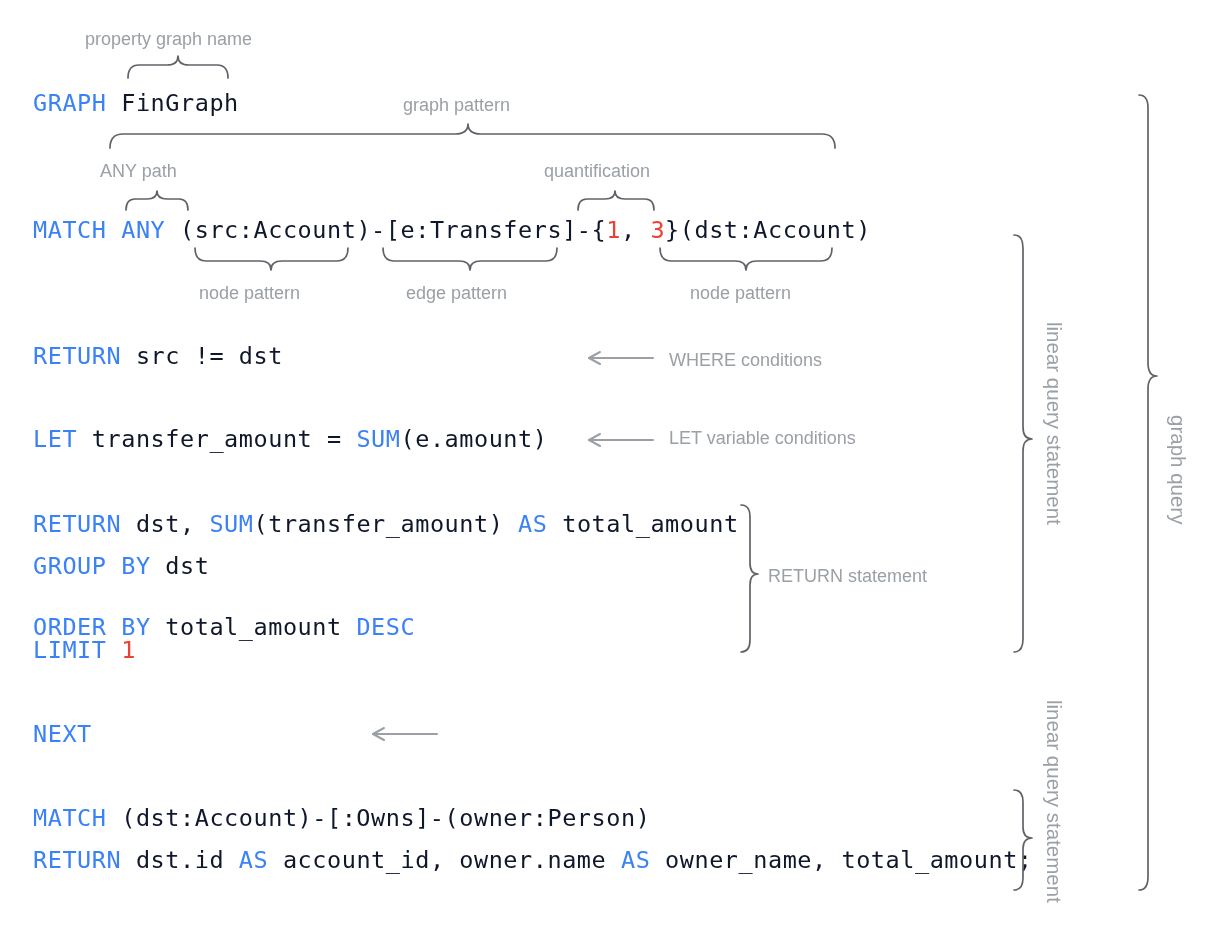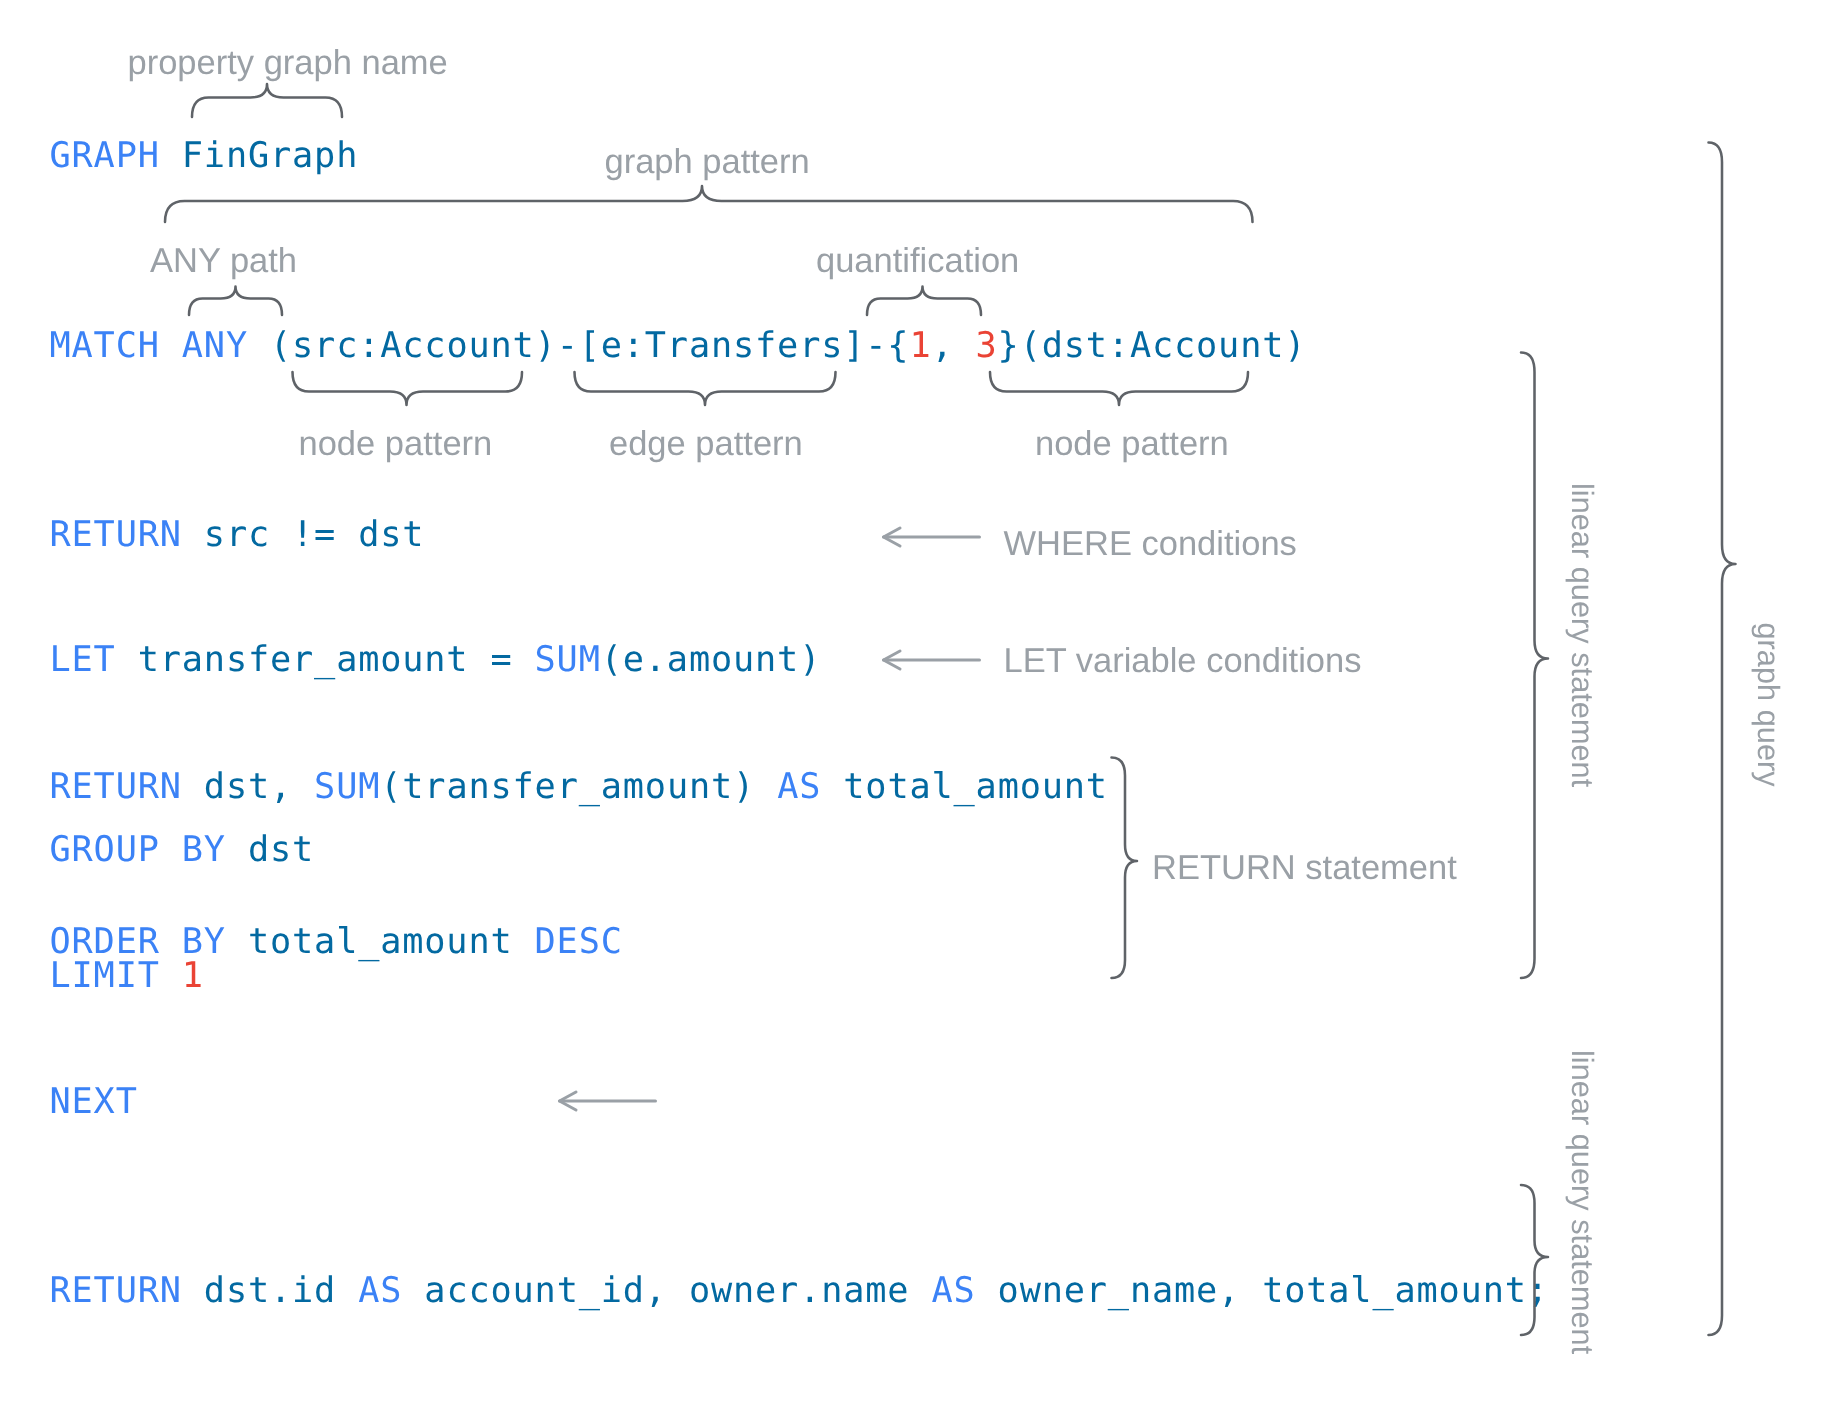--- a/index.html
+++ b/index.html
@@ -21,27 +21,27 @@
     left: 33px;
     font-family: "DejaVu Sans Mono", "Liberation Mono", monospace;
     font-size: 23.5px;
     letter-spacing: 0.55px;
     line-height: 1;
     white-space: pre;
     color: #202124;
   }
   .kw   { color: #3b82f6; }
   .num  { color: #ea4335; }
-  .pln  { color: #0369a1; }
+  .pln  { color: #0f172a; }
 
   
   .ann {
     position: absolute;
     font-family: "Liberation Sans", sans-serif;
-    font-size: 23px;
+    font-size: 18px;
     color: #9aa0a6;
     white-space: nowrap;
     line-height: 1;
   }
 
   
   .ann-vert {
     position: absolute;
     font-family: "Liberation Sans", sans-serif;
     font-size: 20.5px;
@@ -82,20 +82,21 @@
 
   <div class="code-line" style="top:92px"><span class="kw">GRAPH</span><span class="pln"> FinGraph</span></div>
   <div class="code-line" style="top:219px"><span class="kw">MATCH</span><span class="pln"> </span><span class="kw">ANY</span><span class="pln"> (src:Account)-[e:Transfers]-{</span><span class="num">1</span><span class="pln">, </span><span class="num">3</span><span class="pln">}(dst:Account)</span></div>
   <div class="code-line" style="top:345px"><span class="kw">RETURN</span><span class="pln"> src != dst</span></div>
   <div class="code-line" style="top:428px"><span class="kw">LET</span><span class="pln"> transfer_amount = </span><span class="kw">SUM</span><span class="pln">(e.amount)</span></div>
   <div class="code-line" style="top:513px"><span class="kw">RETURN</span><span class="pln"> dst, </span><span class="kw">SUM</span><span class="pln">(transfer_amount) </span><span class="kw">AS</span><span class="pln"> total_amount</span></div>
   <div class="code-line" style="top:555px"><span class="kw">GROUP BY</span><span class="pln"> dst</span></div>
   <div class="code-line" style="top:616px"><span class="kw">ORDER BY</span><span class="pln"> total_amount </span><span class="kw">DESC</span></div>
   <div class="code-line" style="top:639px"><span class="kw">LIMIT</span><span class="pln"> </span><span class="num">1</span></div>
   <div class="code-line" style="top:723px"><span class="kw">NEXT</span></div>
+  <div class="code-line" style="top:807px"><span class="kw">MATCH</span><span class="pln"> (dst:Account)-[:Owns]-(owner:Person)</span></div>
   <div class="code-line" style="top:849px"><span class="kw">RETURN</span><span class="pln"> dst.id </span><span class="kw">AS</span><span class="pln"> account_id, owner.name </span><span class="kw">AS</span><span class="pln"> owner_name, total_amount;</span></div>
 
   <div class="ann" style="left:85px;  top:30px">property graph name</div>
   <div class="ann" style="left:403px; top:96px">graph pattern</div>
   <div class="ann" style="left:100px; top:162px">ANY path</div>
   <div class="ann" style="left:544px; top:162px">quantification</div>
   <div class="ann" style="left:199px; top:284px">node pattern</div>
   <div class="ann" style="left:406px; top:284px">edge pattern</div>
   <div class="ann" style="left:690px; top:284px">node pattern</div>
   <div class="ann" style="left:669px; top:351px">WHERE conditions</div>

